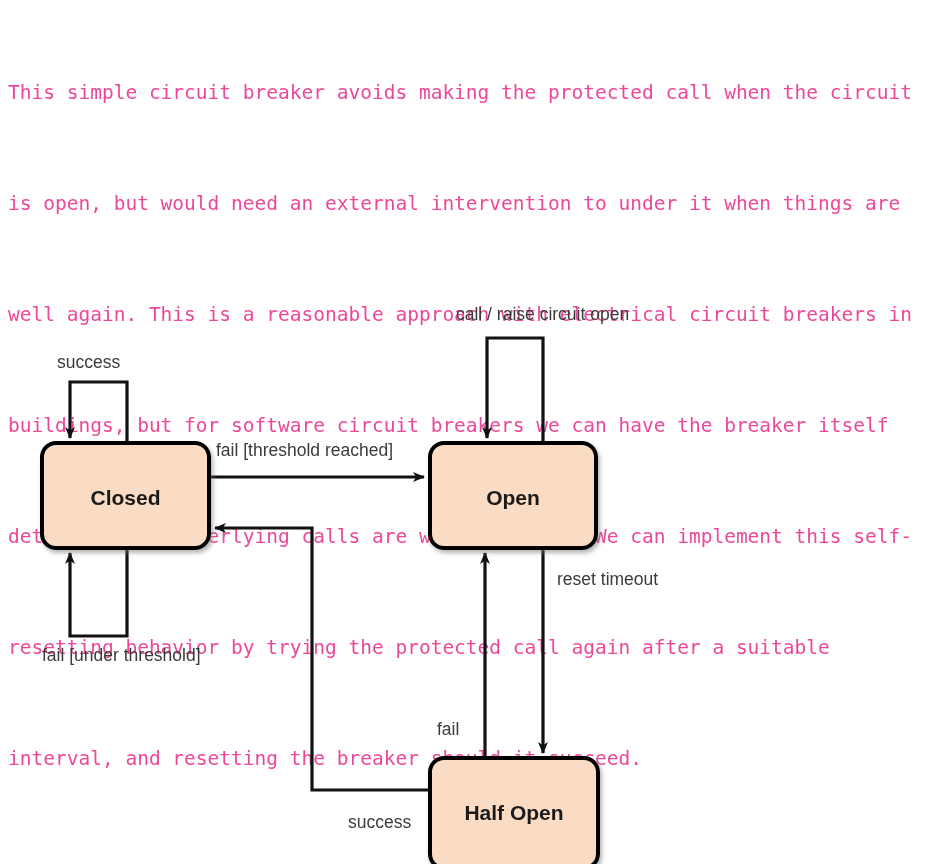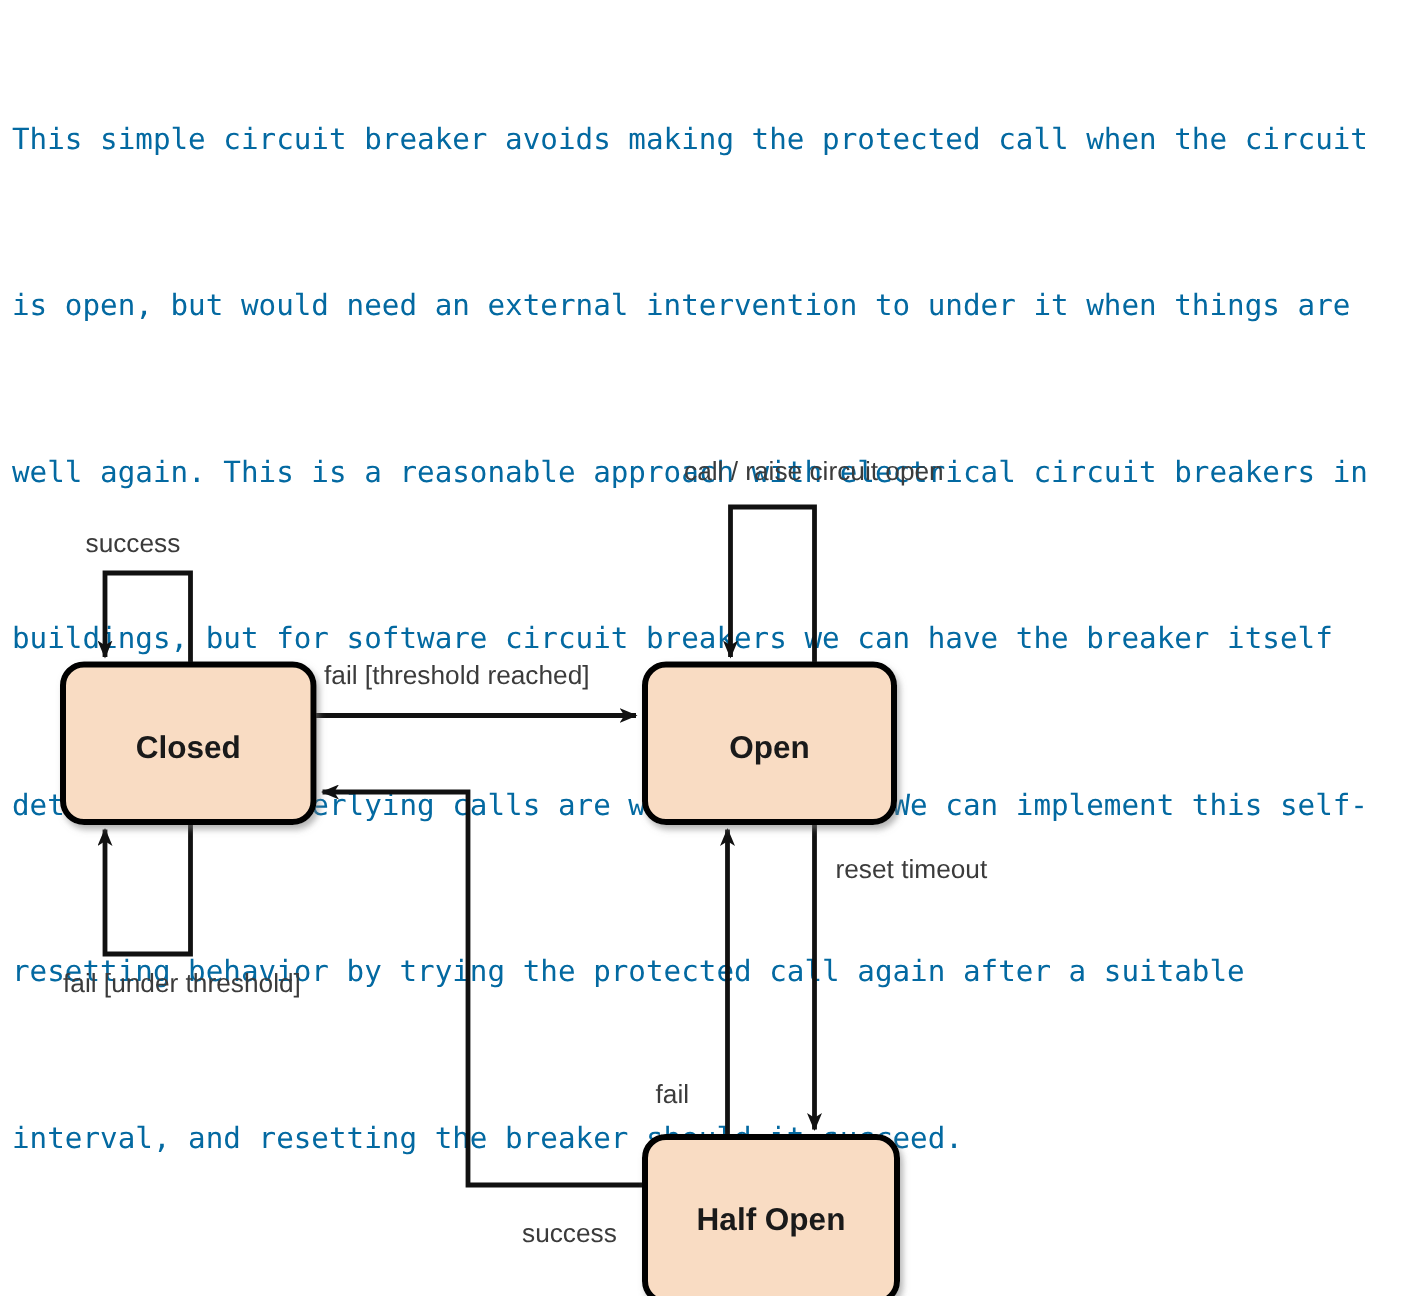--- a/index.html
+++ b/index.html
@@ -18,21 +18,21 @@
 
   
   #prose {
     position: absolute;
     left: 8px;
     top: 0px;
     width: 944px;
     font-family: "DejaVu Sans Mono", "Liberation Mono", monospace;
     font-size: 19.5px;
     line-height: 37px;
-    color: #0369a1;
+    color: #ec4899;
     letter-spacing: 0px;
     white-space: pre-wrap;
   }
   #prose .pline { display: block; height: 37px; }
 
   
   #diagram {
     position: absolute;
     left: 0;
     top: 280px;

